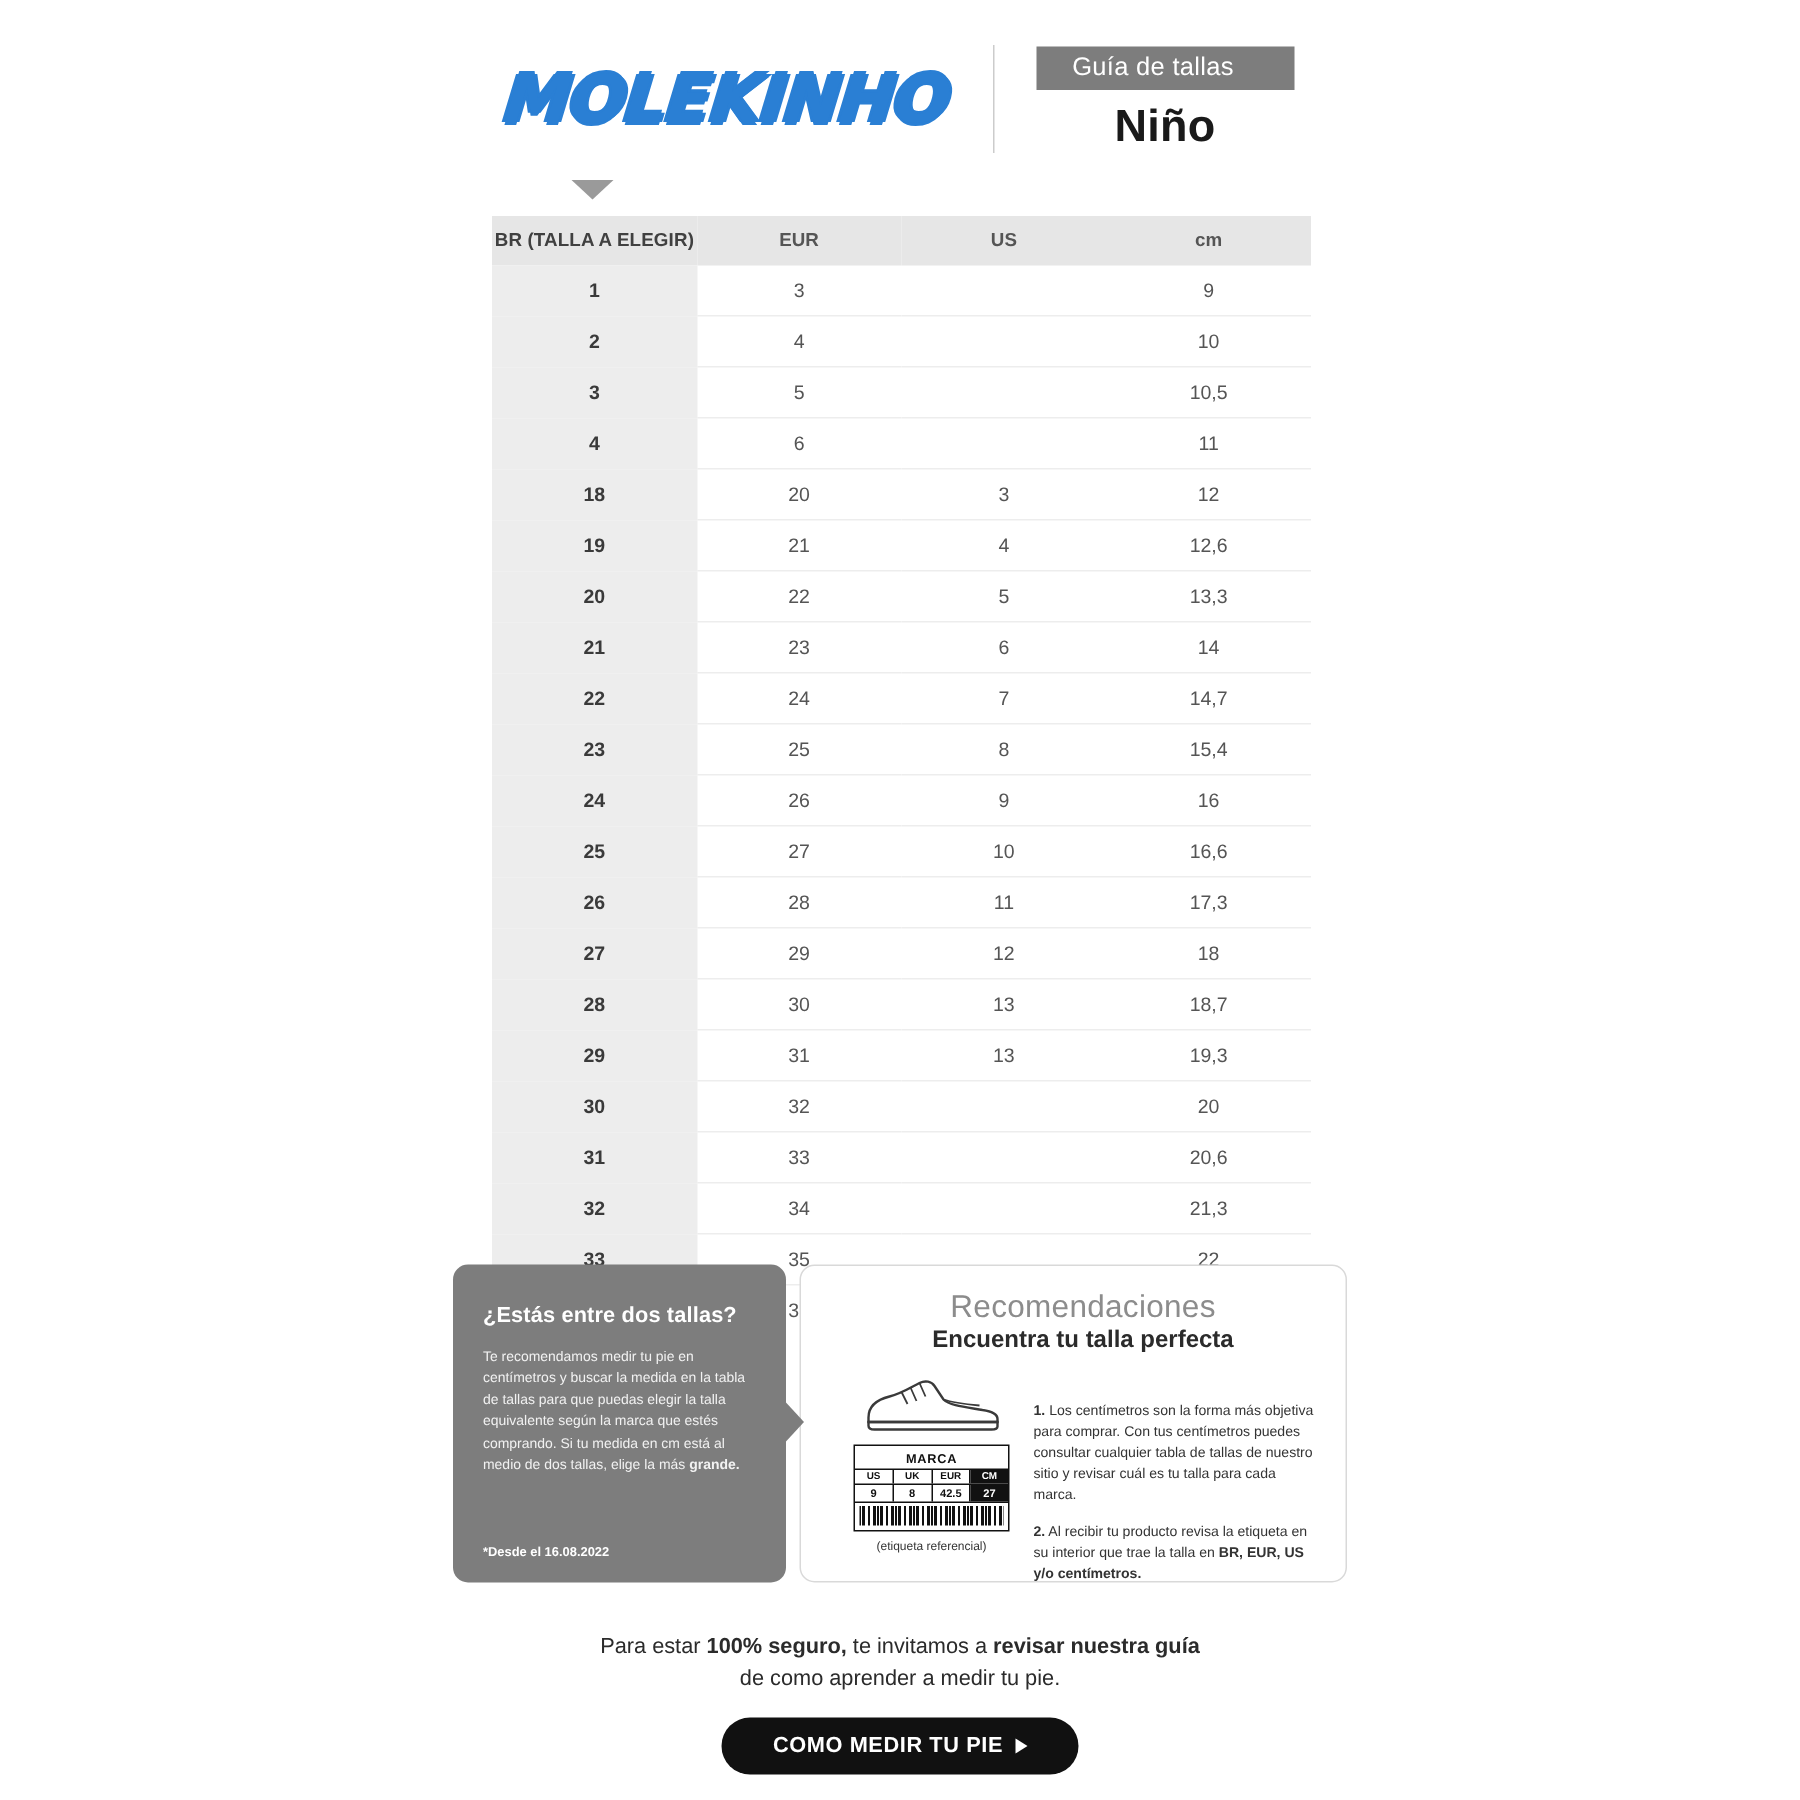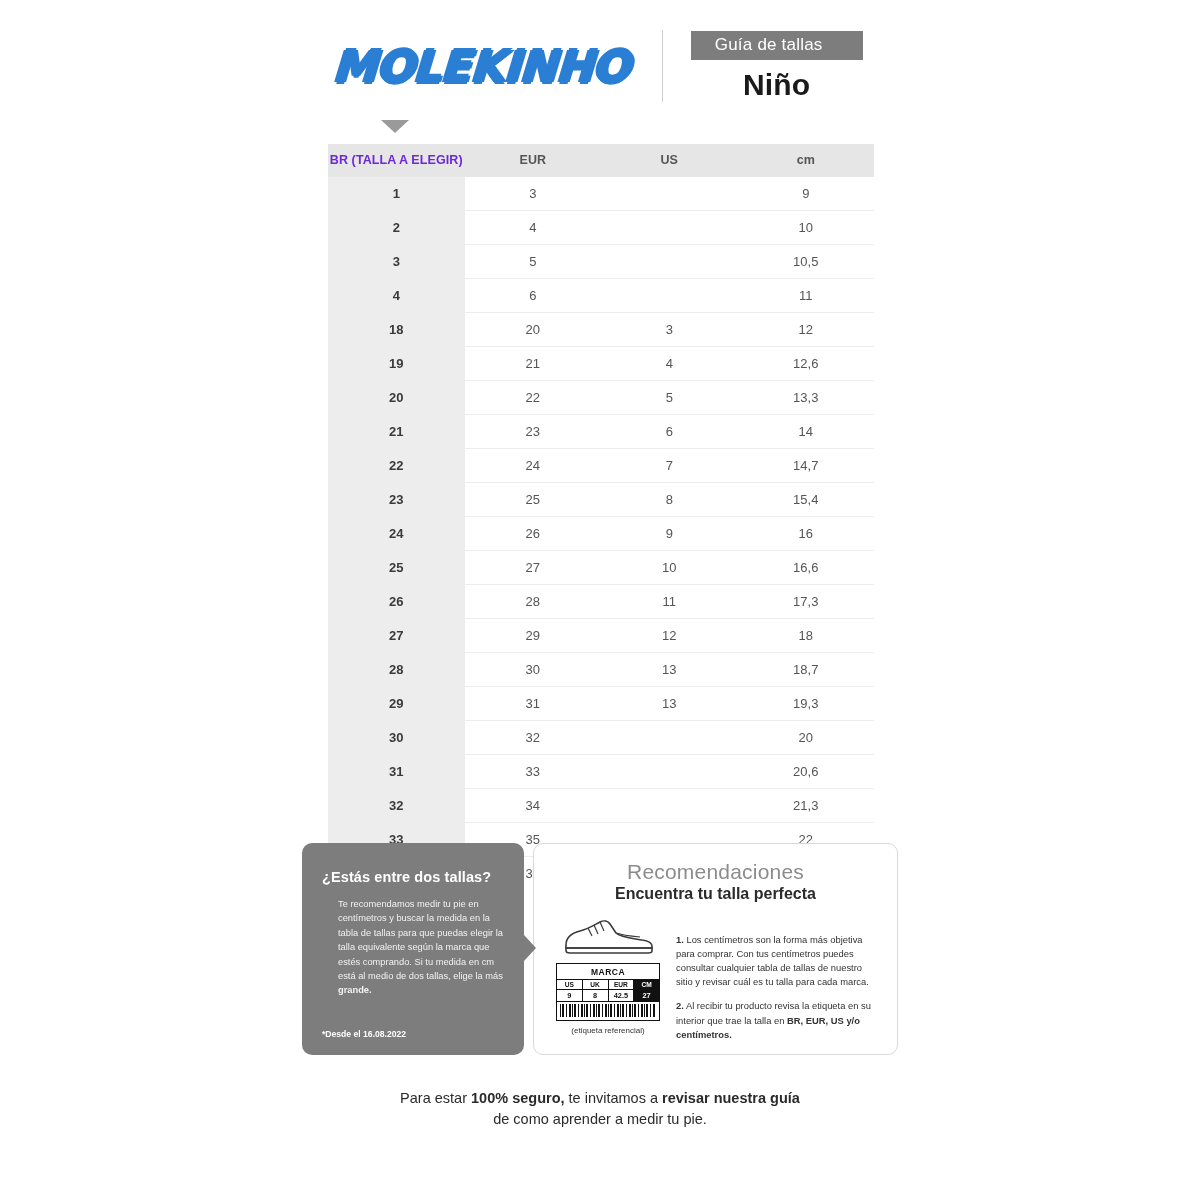--- a/index.html
+++ b/index.html
@@ -90,21 +90,21 @@
   table.sizes thead th {
     background: #e6e6e6;
     color: #555;
     font-size: 12.5px;
     font-weight: bold;
     padding: 9px 0 10px 0;
     text-align: center;
     border: none;
   }
   table.sizes thead th.first {
-    color: #6d28d9;
+    color: #404040;
     letter-spacing: 0.1px;
   }
   table.sizes td {
     text-align: center;
     padding: 9px 0;
     border-bottom: 1px solid #ededed;
     color: #555;
     font-size: 13px;
   }
   table.sizes td.col-br {
@@ -135,21 +135,21 @@
     color: #ffffff;
     padding: 26px 18px 0 20px;
   }
   .panel-left h3 {
     margin: 0 0 12px 0;
     font-size: 14.5px;
     font-weight: bold;
     letter-spacing: 0.1px;
   }
   .panel-left p {
-    margin: 0 0 12px 16px;
+    margin: 0 0 12px 0;
     font-size: 9.3px;
     line-height: 1.55;
     color: #f2f2f2;
   }
   .panel-left p.note {
     font-size: 8.6px;
     color: #e8e8e8;
   }
   .panel-left .since {
     position: absolute;
@@ -167,21 +167,21 @@
     border-left: 12px solid #7d7d7d;
     z-index: 3;
   }
   .panel-right {
     position: absolute;
     left: 231px; top: 0;
     width: 365px; height: 212px;
     background: #ffffff;
     border: 1px solid #d9d9d9;
     border-radius: 10px;
-    padding: 16px 18px 0 18px;
+    padding: 16px 18px 0 31px;
   }
   .rec-title {
     text-align: center;
     font-size: 21px;
     color: #8c8c8c;
     font-weight: normal;
     letter-spacing: 0.2px;
   }
   .rec-sub {
     text-align: center;
@@ -496,15 +496,19 @@
           <p><b>1.</b> Los centímetros son la forma más objetiva para comprar. Con tus centímetros puedes consultar cualquier tabla de tallas de nuestro sitio y revisar cuál es tu talla para cada marca.</p>
           <p><b>2.</b> Al recibir tu producto revisa la etiqueta en su interior que trae la talla en <b>BR, EUR, US</b> <b>y/o centímetros.</b></p>
         </div>
       </div>
     </div>
   </div>
 
   <div class="footer">
     <div class="line1">Para estar <b>100% seguro,</b> te invitamos a <b>revisar nuestra guía</b></div>
     <div class="line2">de como aprender a medir tu pie.</div>
+    <button class="cta">
+      <span>COMO MEDIR TU PIE</span>
+      <span class="tri"></span>
+    </button>
   </div>
 
 </div>
 
 </body></html>

